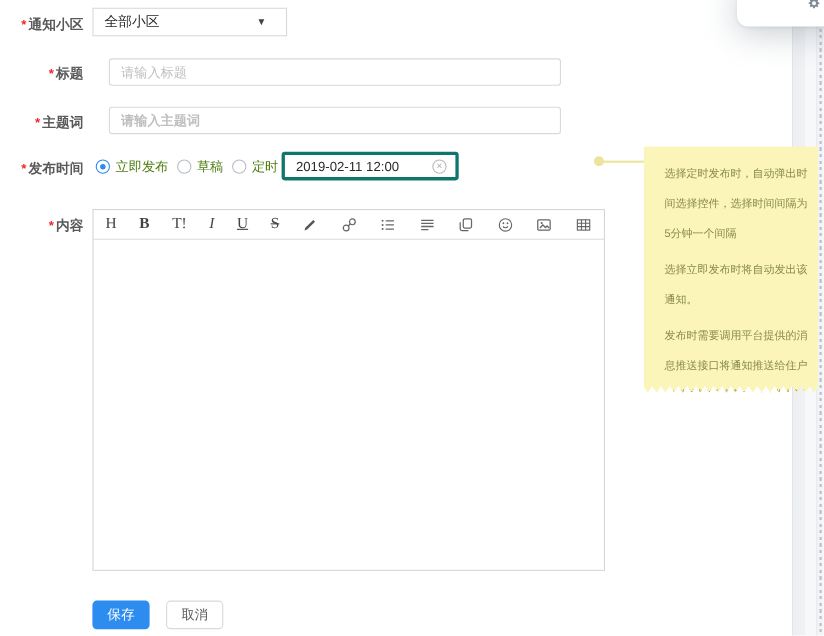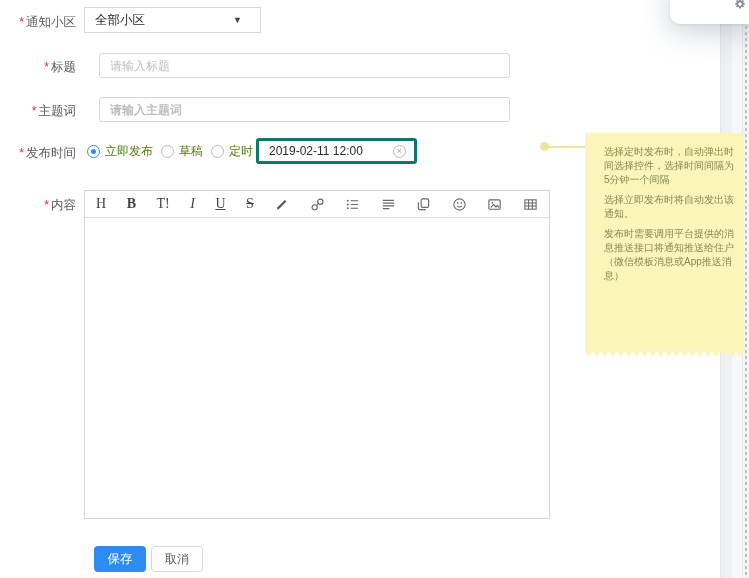--- a/index.html
+++ b/index.html
@@ -15,21 +15,21 @@
                 background:#f7f8fa; border-right:1px solid #e6e8eb; }
   .dashed-line { position:absolute; left:24px; top:20px; bottom:0; width:2px;
                 background:repeating-linear-gradient(to bottom,#b9c0c9 0 3px,transparent 3px 6px); }
   .float-card { position:absolute; left:670px; top:-14px; width:95px; height:38px;
                 background:#fff; border-radius:0 0 0 10px; z-index:5;
                 box-shadow:0 6px 30px rgba(130,142,155,.45), 0 1px 3px rgba(0,0,0,.08); }
   .gear { position:absolute; left:734px; top:-4px; z-index:6; }
 
   
   .flabel { position:absolute; left:0; width:76px; text-align:right;
-            font-size:12.5px; color:#595959; white-space:nowrap; }
+            font-size:12.5px; color:#595959; white-space:nowrap;font-weight:bold; }
   .req { color:#f5222d; margin-right:2px; font-size:12px; }
 
   
   .select { position:absolute; left:84px; top:7px; width:177px; height:26px;
             border:1px solid #d9d9d9; border-radius:0; background:#fff;
             display:flex; align-items:center; padding:0 10px; cursor:pointer; }
   .select-value { font-size:12.5px; color:#262626; flex:1; }
   .caret { font-size:9px; color:#434343; margin-right:8px; }
 
   .text-input { position:absolute; left:84px; width:411px; height:25px;
@@ -61,31 +61,31 @@
   .toolbar { height:27px; border-bottom:1px solid #dedede; display:flex;
             align-items:center; justify-content:space-between; padding:0 11px; }
   .tb { background:none; border:none; cursor:pointer; color:#444; padding:0;
         display:flex; align-items:center; height:20px; }
   .tb-letter { font-family:"Liberation Serif","DejaVu Serif",serif; font-size:14px; }
   .g-b { font-weight:bold; } .g-i { font-style:italic; }
   .g-u { text-decoration:underline; } .g-s { text-decoration:line-through; }
   .editor-content { height:300px; cursor:text; }
 
   
-  .btn-primary { position:absolute; left:94px; top:546px; width:52px; height:26px;
+  .btn-primary { position:absolute; left:84px; top:546px; width:52px; height:26px;
             background:#2d8cf0; color:#fff; border:none; border-radius:4px;
             font-size:12.5px; cursor:pointer; }
   .btn-default { position:absolute; left:151px; top:546px; width:52px; height:26px;
             background:#fff; color:#595959; border:1px solid #d9d9d9; border-radius:4px;
             font-size:12px; cursor:pointer; }
 
   
   .note { position:absolute; left:585px; top:133px; width:159px; height:224px;
           background:#fbf5ba; padding:12px 8px 0 19px; z-index:4;
-          font-size:10px; line-height:14px; color:#88884f;
+          font-size:10px; line-height:27px; color:#88884f;
           clip-path:polygon(0 0,100% 0,100% 97.3%,97.5% 100%,95% 97.3%,92.5% 100%,
             90% 97.3%,87.5% 100%,85% 97.3%,82.5% 100%,80% 97.3%,77.5% 100%,75% 97.3%,
             72.5% 100%,70% 97.3%,67.5% 100%,65% 97.3%,62.5% 100%,60% 97.3%,57.5% 100%,
             55% 97.3%,52.5% 100%,50% 97.3%,47.5% 100%,45% 97.3%,42.5% 100%,40% 97.3%,
             37.5% 100%,35% 97.3%,32.5% 100%,30% 97.3%,27.5% 100%,25% 97.3%,22.5% 100%,
             20% 97.3%,17.5% 100%,15% 97.3%,12.5% 100%,10% 97.3%,7.5% 100%,5% 97.3%,
             2.5% 100%,0 97.3%); }
   .note p { margin:0 0 6px 0; }
   .conn-line { position:absolute; left:545px; top:146px; width:41px; height:2px;
           background:#ede69e; z-index:3; }

